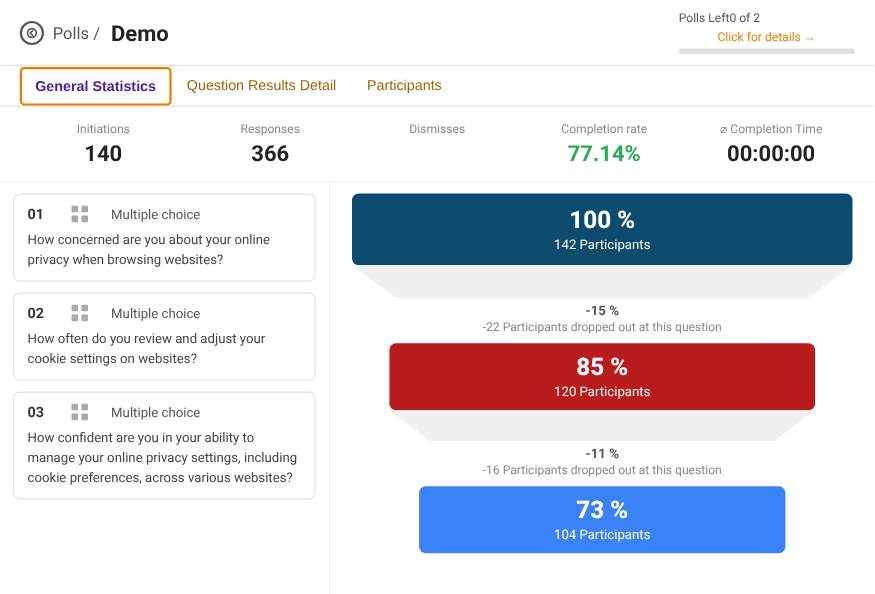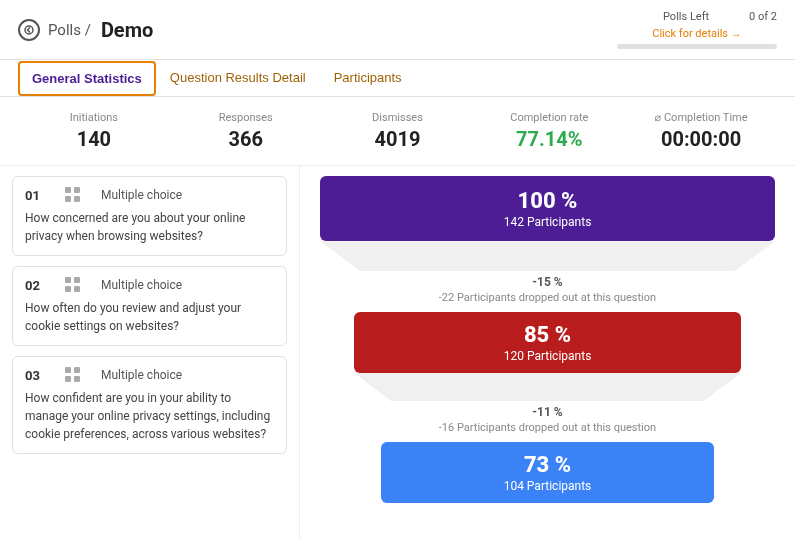--- a/index.html
+++ b/index.html
@@ -77,24 +77,23 @@
       border-radius: 3px;
     }
     .polls-left-count {
       font-size: 11px;
       color: #555;
       align-self: flex-end;
       margin-bottom: 2px;
     }
     .polls-left-top {
       display: flex;
-      justify-content: flex-end;
+      justify-content: flex-start;
       width: 160px;
       margin-bottom: 2px;
-      gap: 40px;
     }
 
     
     .tabs {
       display: flex;
       align-items: center;
       padding: 0 18px;
       border-bottom: 1px solid #e0e0e0;
       gap: 0;
     }
@@ -224,21 +223,21 @@
       font-size: 22px;
       font-weight: 800;
     }
     .funnel-bar .bar-participants {
       font-size: 12px;
       font-weight: 400;
       margin-top: 2px;
     }
 
     .funnel-bar-1 {
-      background: #4c1d95;
+      background: #0c4a6e;
       width: 100%;
       min-height: 65px;
     }
     .funnel-drop-text {
       font-size: 12px;
       font-weight: 700;
       color: #555;
       margin-bottom: 2px;
     }
     .funnel-drop-sub {
@@ -287,21 +286,20 @@
   <div class="stat-item">
     <div class="stat-label">Initiations</div>
     <div class="stat-value">140</div>
   </div>
   <div class="stat-item">
     <div class="stat-label">Responses</div>
     <div class="stat-value">366</div>
   </div>
   <div class="stat-item">
     <div class="stat-label">Dismisses</div>
-    <div class="stat-value">4019</div>
   </div>
   <div class="stat-item">
     <div class="stat-label">Completion rate</div>
     <div class="stat-value green">77.14%</div>
   </div>
   <div class="stat-item">
     <div class="stat-label">⌀ Completion Time</div>
     <div class="stat-value">00:00:00</div>
   </div>
 </div>

